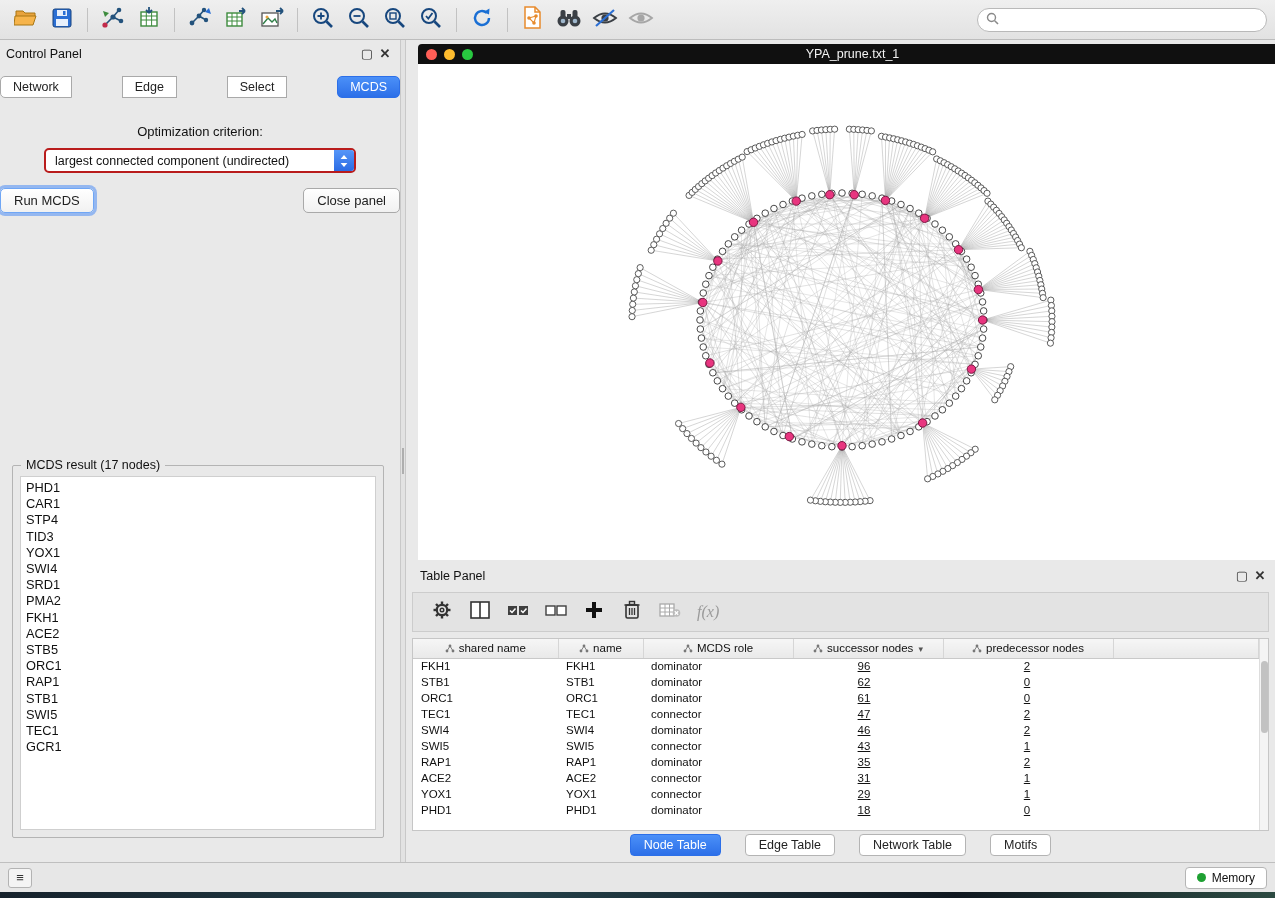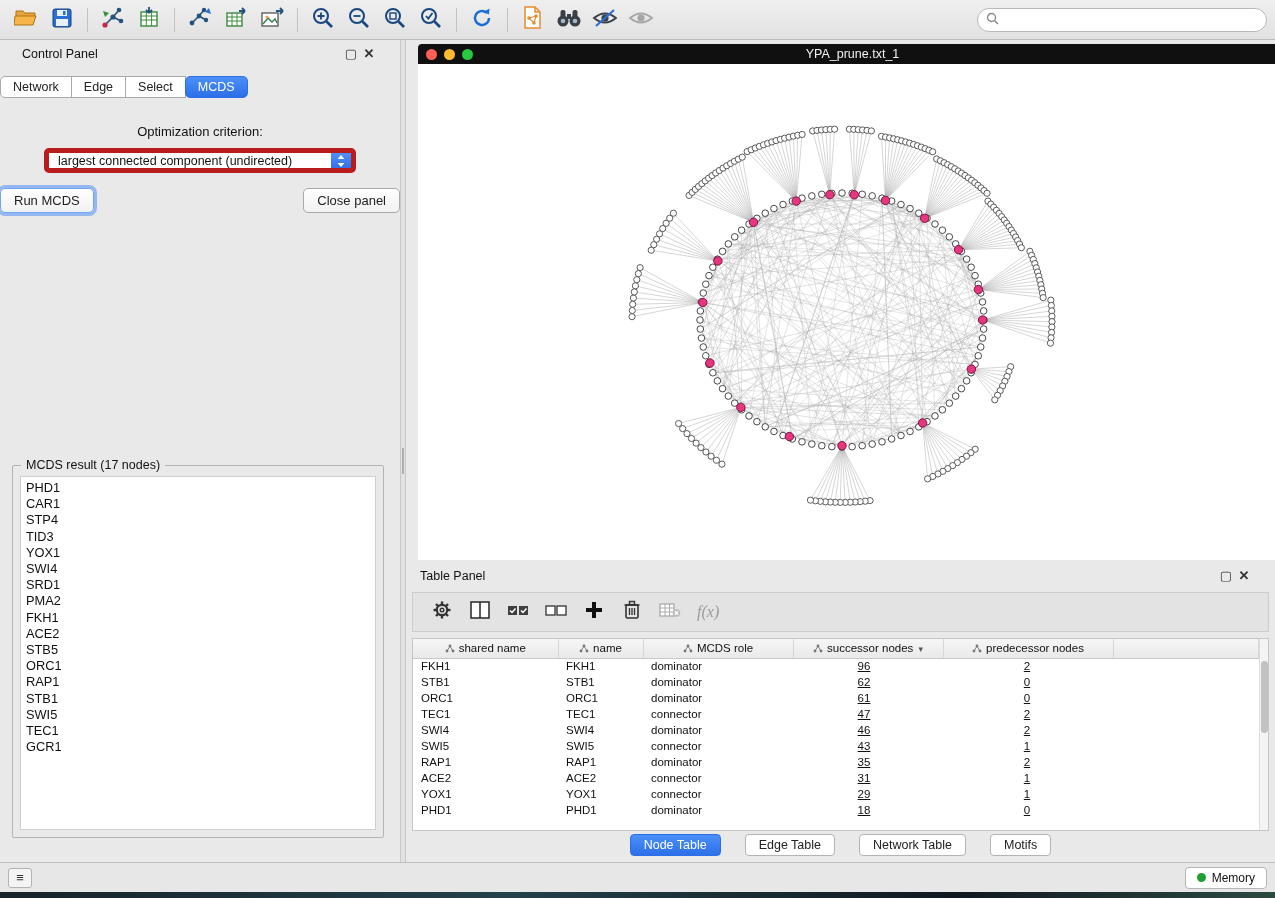--- a/index.html
+++ b/index.html
@@ -13,31 +13,31 @@
   .tbtn { width:36px; height:30px; display:flex; align-items:center; justify-content:center;
     border-radius:4px; cursor:default; }
   .tsep { width:1px; height:24px; background:#c2c2c2; margin:0 7px; }
   .searchbox { margin-left:auto; width:290px; height:24px; background:#fff;
     border:1px solid #b9b9b9; border-radius:12px; display:flex; align-items:center; padding:0 8px; }
   .searchbox input { border:none; outline:none; flex:1; font-size:12px; background:transparent;
     font-family:"Liberation Sans", sans-serif; margin-left:5px; }
 
   
   .control-panel { position:absolute; left:0; top:40px; width:400px; height:822px; background:#e9e9e9; }
-  .panel-header { height:28px; display:flex; align-items:center; padding:0 22px; font-size:12.5px; }
+  .panel-header { height:28px; display:flex; align-items:center; padding:0 6px; font-size:12.5px; }
   .panel-header .spacer { flex:1; }
   .winbtn { font-size:13px; color:#333; width:18px; text-align:center; cursor:default; line-height:18px; }
-  .cp-tabs { display:flex; justify-content:flex-start; margin-top:8px; }
+  .cp-tabs { display:flex; justify-content:space-between; margin-top:8px; }
   .cp-tab { font-size:12.5px; padding:3px 12px; background:#fff; border:1px solid #a9a9a9;
     margin-left:-1px; color:#222; }
   .cp-tab:first-child { border-radius:5px 0 0 5px; margin-left:0; }
   .cp-tab.selected { background:linear-gradient(#4b90f8,#2c6fe8); border-color:#2c6fe8; color:#fff;
     border-radius:5px; z-index:2; position:relative; }
   .opt-label { text-align:center; font-size:13px; margin-top:26px; }
-  .dropdown { width:312px; height:25px; margin:9px auto 0; background:#fff; border:5px solid #b91c1c;
+  .dropdown { width:312px; height:25px; margin:9px auto 0; background:#fff; border:2px solid #b91c1c;
     border-radius:5px; display:flex; align-items:center; overflow:hidden; }
   .dropdown .dd-text { flex:1; font-size:12.5px; padding-left:9px; white-space:nowrap; }
   .dd-cap { width:20px; height:25px; background:linear-gradient(#5a9afa,#2767e2); display:flex;
     flex-direction:column; align-items:center; justify-content:center; color:#fff; }
   .dd-cap svg { display:block; }
   .cp-buttons { display:flex; justify-content:space-between; gap:13px; margin-top:15px; }
   .btn { font-size:13px; padding:4px 13px; background:linear-gradient(#ffffff,#f1f1f1);
     border:1px solid #a9a9a9; border-radius:5px; color:#222; cursor:default; }
   .btn.focus-ring { box-shadow:0 0 0 3px rgba(64,134,247,.5); border-color:#6fa6f5; }
   .mcds-fieldset { position:absolute; left:12px; top:425px; width:372px; height:373px;

